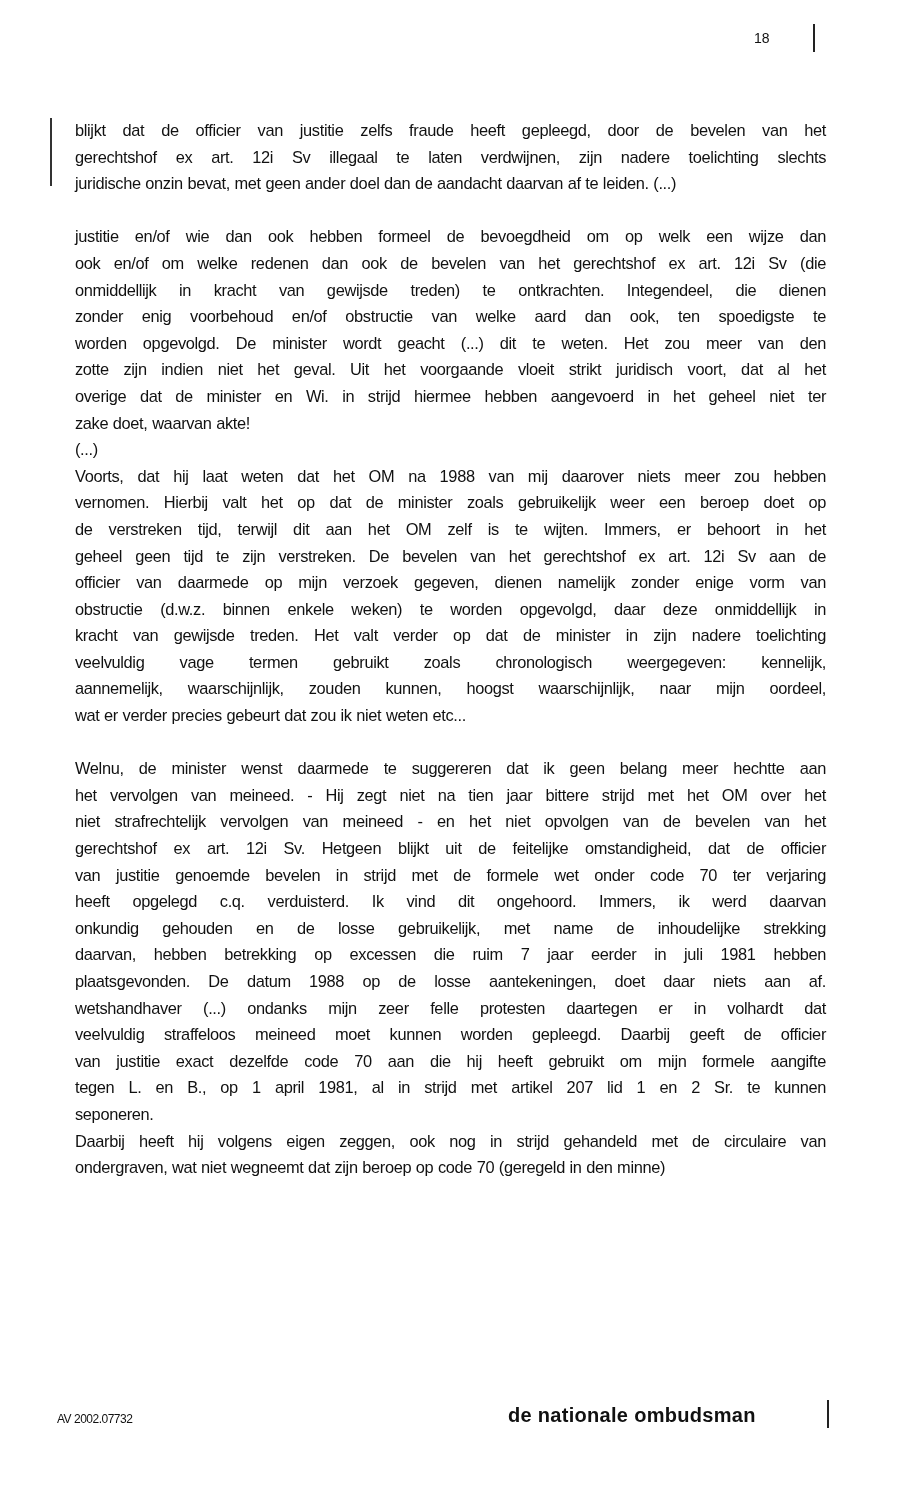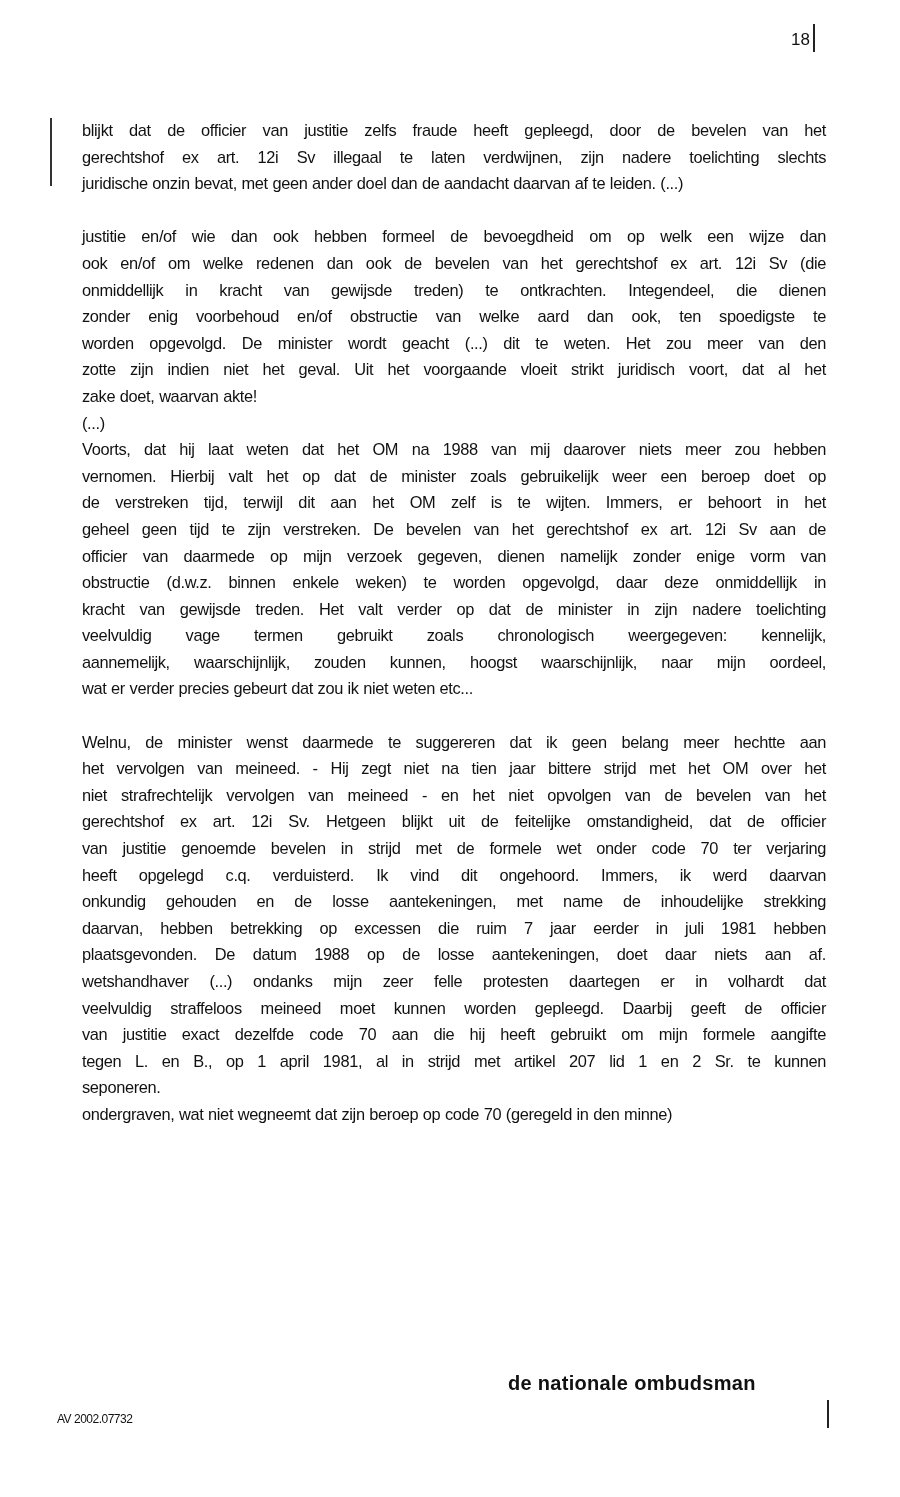--- a/index.html
+++ b/index.html
@@ -1,28 +1,28 @@
 <!DOCTYPE html>
 <html><head>
   <meta charset="utf-8">
   <style>
     html, body { margin: 0; padding: 0; background: #ffffff; }
     body { width: 900px; height: 1497px; position: relative; overflow: hidden;
            font-family: "Liberation Sans", sans-serif; color: #111; }
-    .page-number { position: absolute; left: 791px; top: 30px; font-size: 17px; }
+    .page-number { position: absolute; left: 754px; top: 30px; font-size: 14px; }
     .page-number-rule { position: absolute; left: 813px; top: 24px; width: 1.5px; height: 28px; background: #222; }
     .margin-rule { position: absolute; left: 50px; top: 118px; width: 1.5px; height: 68px; background: #333; }
     .body-text { position: absolute; left: 75px; top: 117px; width: 751px; font-size: 16.4px;
                  line-height: 26.6px; letter-spacing: -0.35px; word-spacing: 0.4px; }
-    .line { display: block; white-space: nowrap; text-align-last: justify; text-align: justify; margin-left: 7px; }
+    .line { display: block; white-space: nowrap; text-align-last: justify; text-align: justify; }
     .line.last { text-align-last: left; }
     .blank { height: 26.6px; }
     .it { }
     .footer-ref { position: absolute; left: 57px; top: 1412px; font-size: 12px; letter-spacing: -0.5px; }
-    .footer-brand { position: absolute; left: 508px; top: 1372px; font-size: 20px; font-weight: bold;
+    .footer-brand { position: absolute; left: 508px; top: 1404px; font-size: 20px; font-weight: bold;
                     letter-spacing: 0.3px; }
     .footer-rule { position: absolute; left: 827px; top: 1400px; width: 1.5px; height: 28px; background: #222; }
   </style>
 </head>
 <body>
 
 <div class="page-number">18</div>
 <div class="page-number-rule"></div>
 <div class="margin-rule"></div>
 
@@ -33,20 +33,21 @@
       <span class="line last"><span>juridische onzin bevat, met geen ander doel dan de aandacht daarvan af te leiden. (...)</span></span>
     </div>
     <div class="blank"></div>
     <div>
       <span class="line"><span>justitie en/of wie dan ook hebben formeel de bevoegdheid om op welk een wijze dan</span></span>
       <span class="line"><span>ook en/of om welke redenen dan ook de bevelen van het gerechtshof ex art. 12i Sv (die</span></span>
       <span class="line"><span>onmiddellijk in kracht van gewijsde treden) te ontkrachten. Integendeel, die dienen</span></span>
       <span class="line"><span>zonder enig voorbehoud en/of obstructie van welke aard dan ook, ten spoedigste te</span></span>
       <span class="line"><span>worden opgevolgd. De minister wordt geacht (...) dit te weten. Het zou meer van den</span></span>
       <span class="line"><span>zotte zijn indien niet het geval. Uit het voorgaande vloeit strikt juridisch voort, dat al het</span></span>
+      <span class="line"><span>overige dat de minister en Wi. in strijd hiermee hebben aangevoerd in het geheel niet ter</span></span>
       <span class="line last"><span>zake doet, waarvan akte!</span></span>
       <span class="line last"><span>(...)</span></span>
     </div>
     <div>
       <span class="line"><span>Voorts, dat hij laat weten dat het OM na 1988 van mij daarover niets meer zou hebben</span></span>
       <span class="line"><span>vernomen. Hierbij valt het op dat de minister zoals gebruikelijk weer een beroep doet op</span></span>
       <span class="line"><span>de verstreken tijd, terwijl dit aan het OM zelf is te wijten. Immers, er behoort in het</span></span>
       <span class="line"><span>geheel geen tijd te zijn verstreken. De bevelen van het gerechtshof ex art. 12i Sv aan de</span></span>
       <span class="line"><span>officier van daarmede op mijn verzoek gegeven, dienen namelijk zonder enige vorm van</span></span>
       <span class="line"><span>obstructie (d.w.z. binnen enkele weken) te worden opgevolgd, daar deze onmiddellijk in</span></span>
@@ -56,29 +57,30 @@
       <span class="line last"><span class="it">wat er verder precies gebeurt dat zou ik niet weten etc...</span></span>
     </div>
     <div class="blank"></div>
     <div>
       <span class="line"><span>Welnu, de minister wenst daarmede te suggereren dat ik geen belang meer hechtte aan</span></span>
       <span class="line"><span>het vervolgen van meineed. - Hij zegt niet na tien jaar bittere strijd met het OM over het</span></span>
       <span class="line"><span>niet strafrechtelijk vervolgen van meineed - en het niet opvolgen van de bevelen van het</span></span>
       <span class="line"><span>gerechtshof ex art. 12i Sv. Hetgeen blijkt uit de feitelijke omstandigheid, dat de officier</span></span>
       <span class="line"><span>van justitie genoemde bevelen in strijd met de formele wet onder code 70 ter verjaring</span></span>
       <span class="line"><span>heeft opgelegd c.q. verduisterd. Ik vind dit ongehoord. Immers, ik werd daarvan</span></span>
-      <span class="line"><span>onkundig gehouden en de losse aantekeningen, met name de inhoudelijke strekking</span></span>
+      <span class="line"><span>onkundig gehouden en de losse gebruikelijk, met name de inhoudelijke strekking</span></span>
       <span class="line"><span>daarvan, hebben betrekking op  excessen die </span><span class="it">ruim 7 jaar eerder in juli 1981</span><span> hebben</span></span>
       <span class="line"><span>plaatsgevonden. De datum 1988 op de losse aantekeningen, doet daar niets aan af.</span></span>
       <span class="line"><span>wetshandhaver (...) ondanks mijn zeer felle protesten daartegen er in volhardt dat</span></span>
       <span class="line"><span>veelvuldig straffeloos meineed moet kunnen worden gepleegd. Daarbij geeft de officier</span></span>
       <span class="line"><span>van justitie exact dezelfde code 70 aan die hij heeft gebruikt om mijn formele aangifte</span></span>
       <span class="line"><span>tegen L. en B., op 1 april 1981, al in strijd met artikel 207 lid 1 en 2 Sr. te kunnen</span></span>
       <span class="line last"><span>seponeren.</span></span>
     </div>
     <div>
+      <span class="line"><span>Daarbij heeft hij volgens eigen zeggen, ook nog in strijd gehandeld met de circulaire van</span></span>
       <span class="line last"><span>ondergraven, wat niet wegneemt dat zijn beroep op code 70 (geregeld in den minne)</span></span>
     </div>
   </div>
 
 <div class="footer-ref">AV 2002.07732</div>
 <div class="footer-brand">de nationale ombudsman</div>
 <div class="footer-rule"></div>
 
 </body></html>

